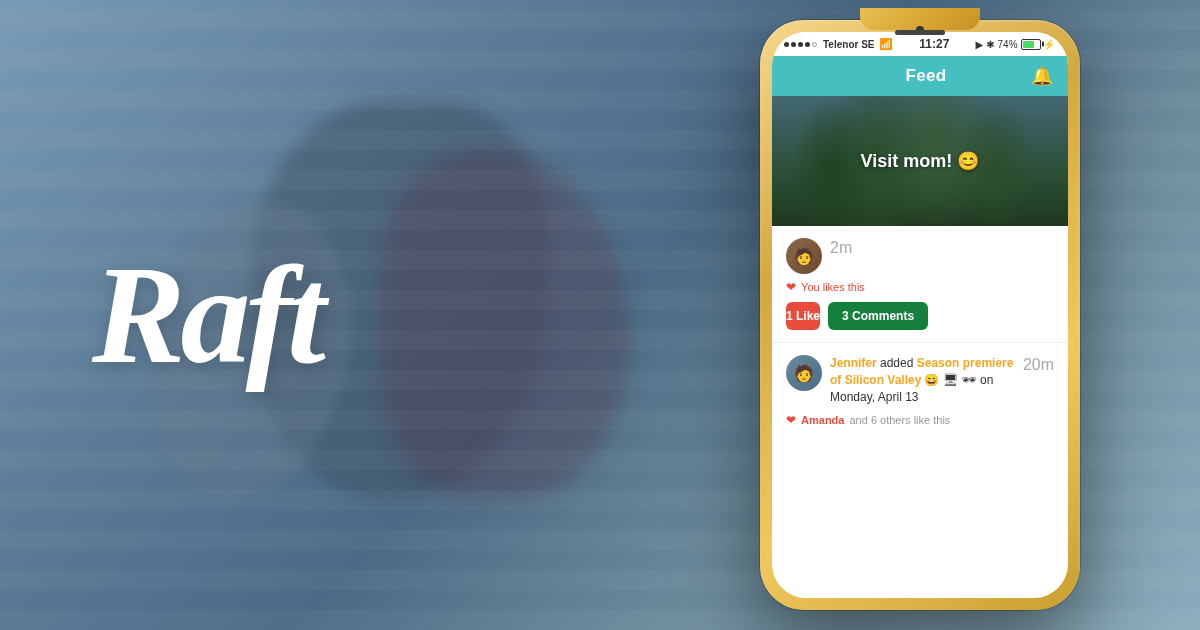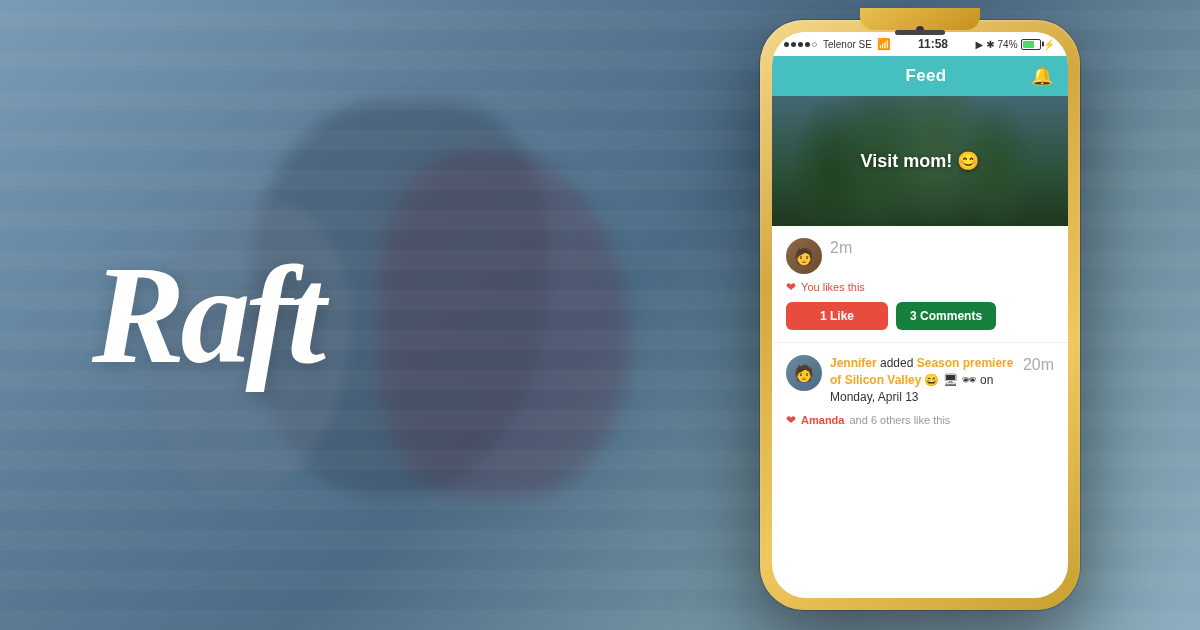--- a/index.html
+++ b/index.html
@@ -189,21 +189,21 @@
       background: #333;
     }
 
     .status-dot.empty {
       background: transparent;
       border: 1px solid #999;
     }
 
     .status-carrier {
       font-size: 10px;
-      font-weight: 400;
+      font-weight: 700;
       color: #333;
     }
 
     .status-wifi {
       font-size: 11px;
       margin-left: 3px;
     }
 
     .status-time {
       font-size: 12px;
@@ -406,21 +406,21 @@
       display: flex;
       gap: 8px;
       margin-top: 8px;
     }
 
     .btn-like {
       background: #e74c3c;
       color: white;
       border: none;
       border-radius: 6px;
-      padding: 7px 34px;
+      padding: 7px 0;
       font-size: 12px;
       font-weight: 600;
       cursor: pointer;
     }
 
     .btn-comments {
       background: #15803d;
       color: white;
       border: none;
       border-radius: 6px;
@@ -480,21 +480,21 @@
           <div class="status-dots">
             <div class="status-dot"></div>
             <div class="status-dot"></div>
             <div class="status-dot"></div>
             <div class="status-dot"></div>
             <div class="status-dot empty"></div>
           </div>
           <span class="status-carrier">Telenor SE</span>
           <span class="status-wifi">📶</span>
         </div>
-        <span class="status-time">11:58</span>
+        <span class="status-time">11:27</span>
         <div class="status-right">
           <span>▶</span>
           <span>✱</span>
           <span>74%</span>
           <div class="battery-indicator">
             <div class="battery-box">
               <div class="battery-fill"></div>
             </div>
           </div>
           <span>⚡</span>

